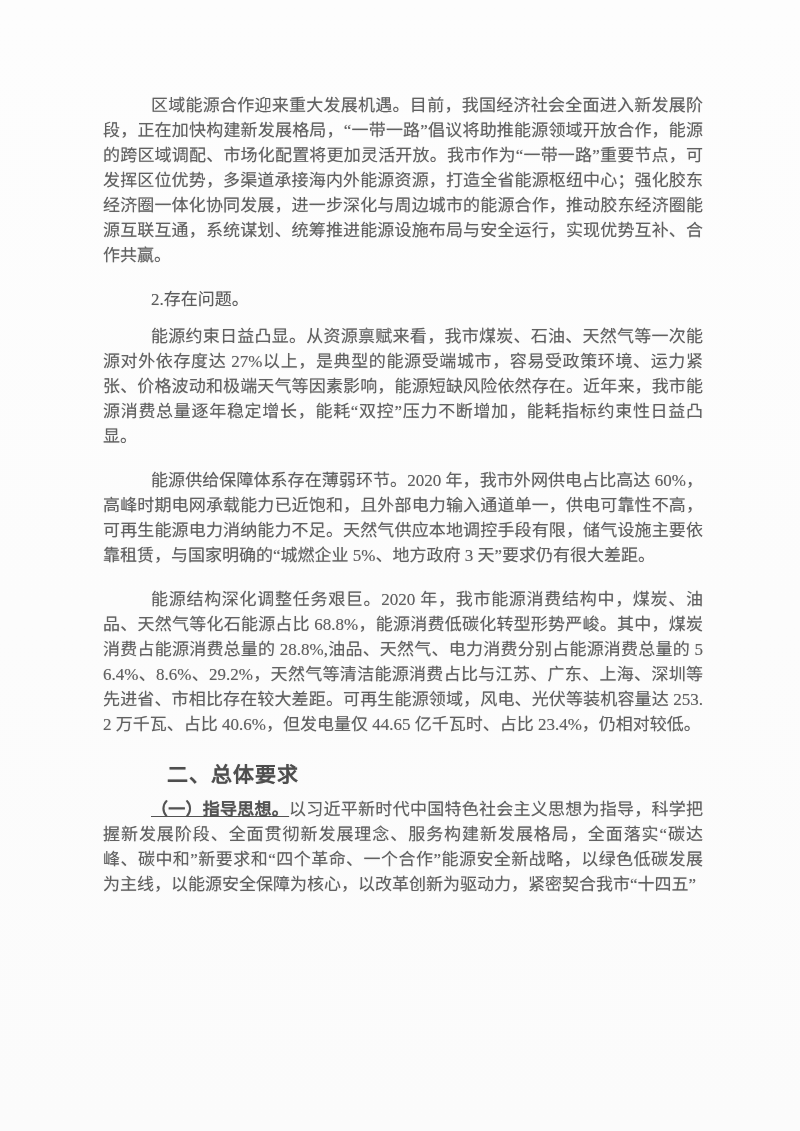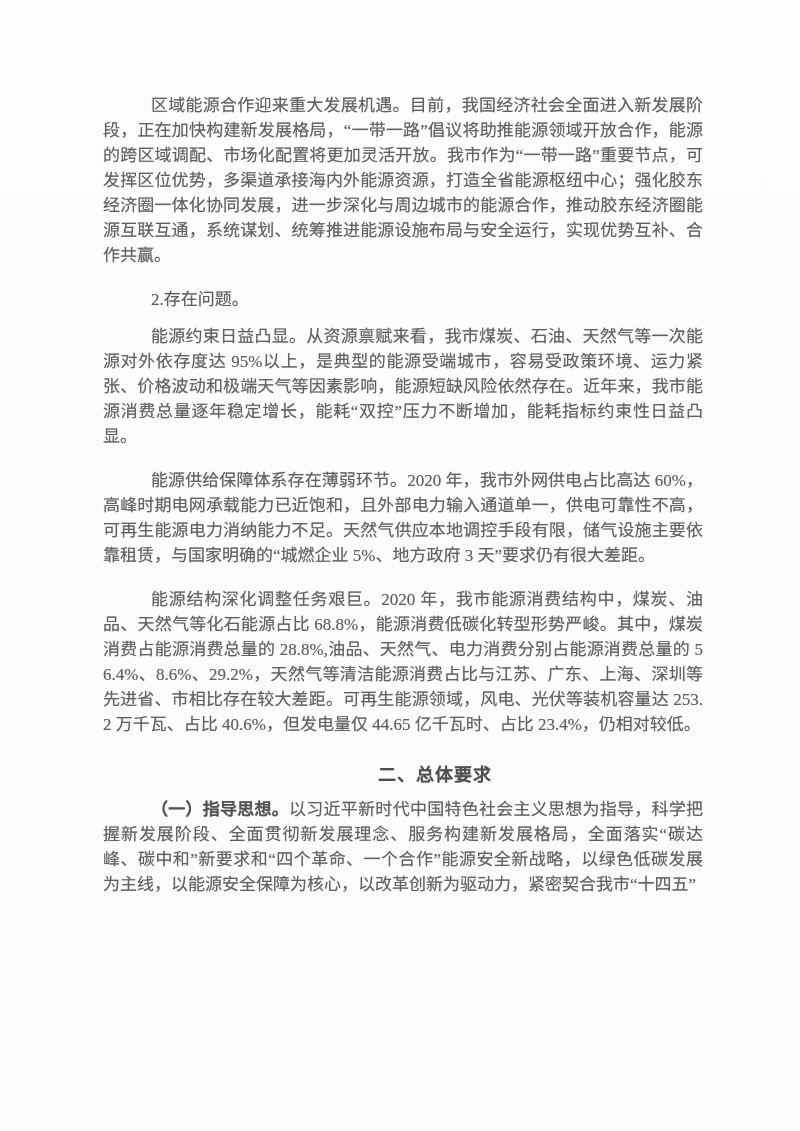--- a/index.html
+++ b/index.html
@@ -44,45 +44,46 @@
   }
 
   .subheading {
     text-indent: 48px;
     margin-bottom: 12px;
     color: #5c5c5c;
   }
 
   .section-heading {
     margin: 24px 0 8px 64px;
-    font-size: 18px;
+    font-size: 21px;
     line-height: 28px;
     font-weight: bold;
     letter-spacing: 1px;
     color: #4e4e4e;
     text-indent: 0;
-    text-align: center;
+    text-align: left;
   }
 
   .lead-bold {
     font-weight: bold;
     color: #525252;
+    text-decoration: underline;
   }
 </style>
 </head>
 <body>
 
 <div class="page">
   <div class="doc">
 
     <p class="para">区域能源合作迎来重大发展机遇。目前，我国经济社会全面进入新发展阶段，正在加快构建新发展格局，“一带一路”倡议将助推能源领域开放合作，能源的跨区域调配、市场化配置将更加灵活开放。我市作为“一带一路”重要节点，可发挥区位优势，多渠道承接海内外能源资源，打造全省能源枢纽中心；强化胶东经济圈一体化协同发展，进一步深化与周边城市的能源合作，推动胶东经济圈能源互联互通，系统谋划、统筹推进能源设施布局与安全运行，实现优势互补、合作共赢。</p>
 
     <p class="subheading no-gap">2.存在问题。</p>
 
-    <p class="para">能源约束日益凸显。从资源禀赋来看，我市煤炭、石油、天然气等一次能源对外依存度达 95%以上，是典型的能源受端城市，容易受政策环境、运力紧张、价格波动和极端天气等因素影响，能源短缺风险依然存在。近年来，我市能源消费总量逐年稳定增长，能耗“双控”压力不断增加，能耗指标约束性日益凸显。</p>
+    <p class="para">能源约束日益凸显。从资源禀赋来看，我市煤炭、石油、天然气等一次能源对外依存度达 27%以上，是典型的能源受端城市，容易受政策环境、运力紧张、价格波动和极端天气等因素影响，能源短缺风险依然存在。近年来，我市能源消费总量逐年稳定增长，能耗“双控”压力不断增加，能耗指标约束性日益凸显。</p>
 
     <p class="para">能源供给保障体系存在薄弱环节。2020 年，我市外网供电占比高达 60%，高峰时期电网承载能力已近饱和，且外部电力输入通道单一，供电可靠性不高，可再生能源电力消纳能力不足。天然气供应本地调控手段有限，储气设施主要依靠租赁，与国家明确的“城燃企业 5%、地方政府 3 天”要求仍有很大差距。</p>
 
     <p class="para">能源结构深化调整任务艰巨。2020 年，我市能源消费结构中，煤炭、油品、天然气等化石能源占比 68.8%，能源消费低碳化转型形势严峻。其中，煤炭消费占能源消费总量的 28.8%,油品、天然气、电力消费分别占能源消费总量的 56.4%、8.6%、29.2%，天然气等清洁能源消费占比与江苏、广东、上海、深圳等先进省、市相比存在较大差距。可再生能源领域，风电、光伏等装机容量达 253.2 万千瓦、占比 40.6%，但发电量仅 44.65 亿千瓦时、占比 23.4%，仍相对较低。</p>
 
 
     <h2 class="section-heading">二、总体要求</h2>
 
     <p class="para">
       <span class="lead-bold">（一）指导思想。</span><span>以习近平新时代中国特色社会主义思想为指导，科学把握新发展阶段、全面贯彻新发展理念、服务构建新发展格局，全面落实“碳达峰、碳中和”新要求和“四个革命、一个合作”能源安全新战略，以绿色低碳发展为主线，以能源安全保障为核心，以改革创新为驱动力，紧密契合我市“十四五”</span>

